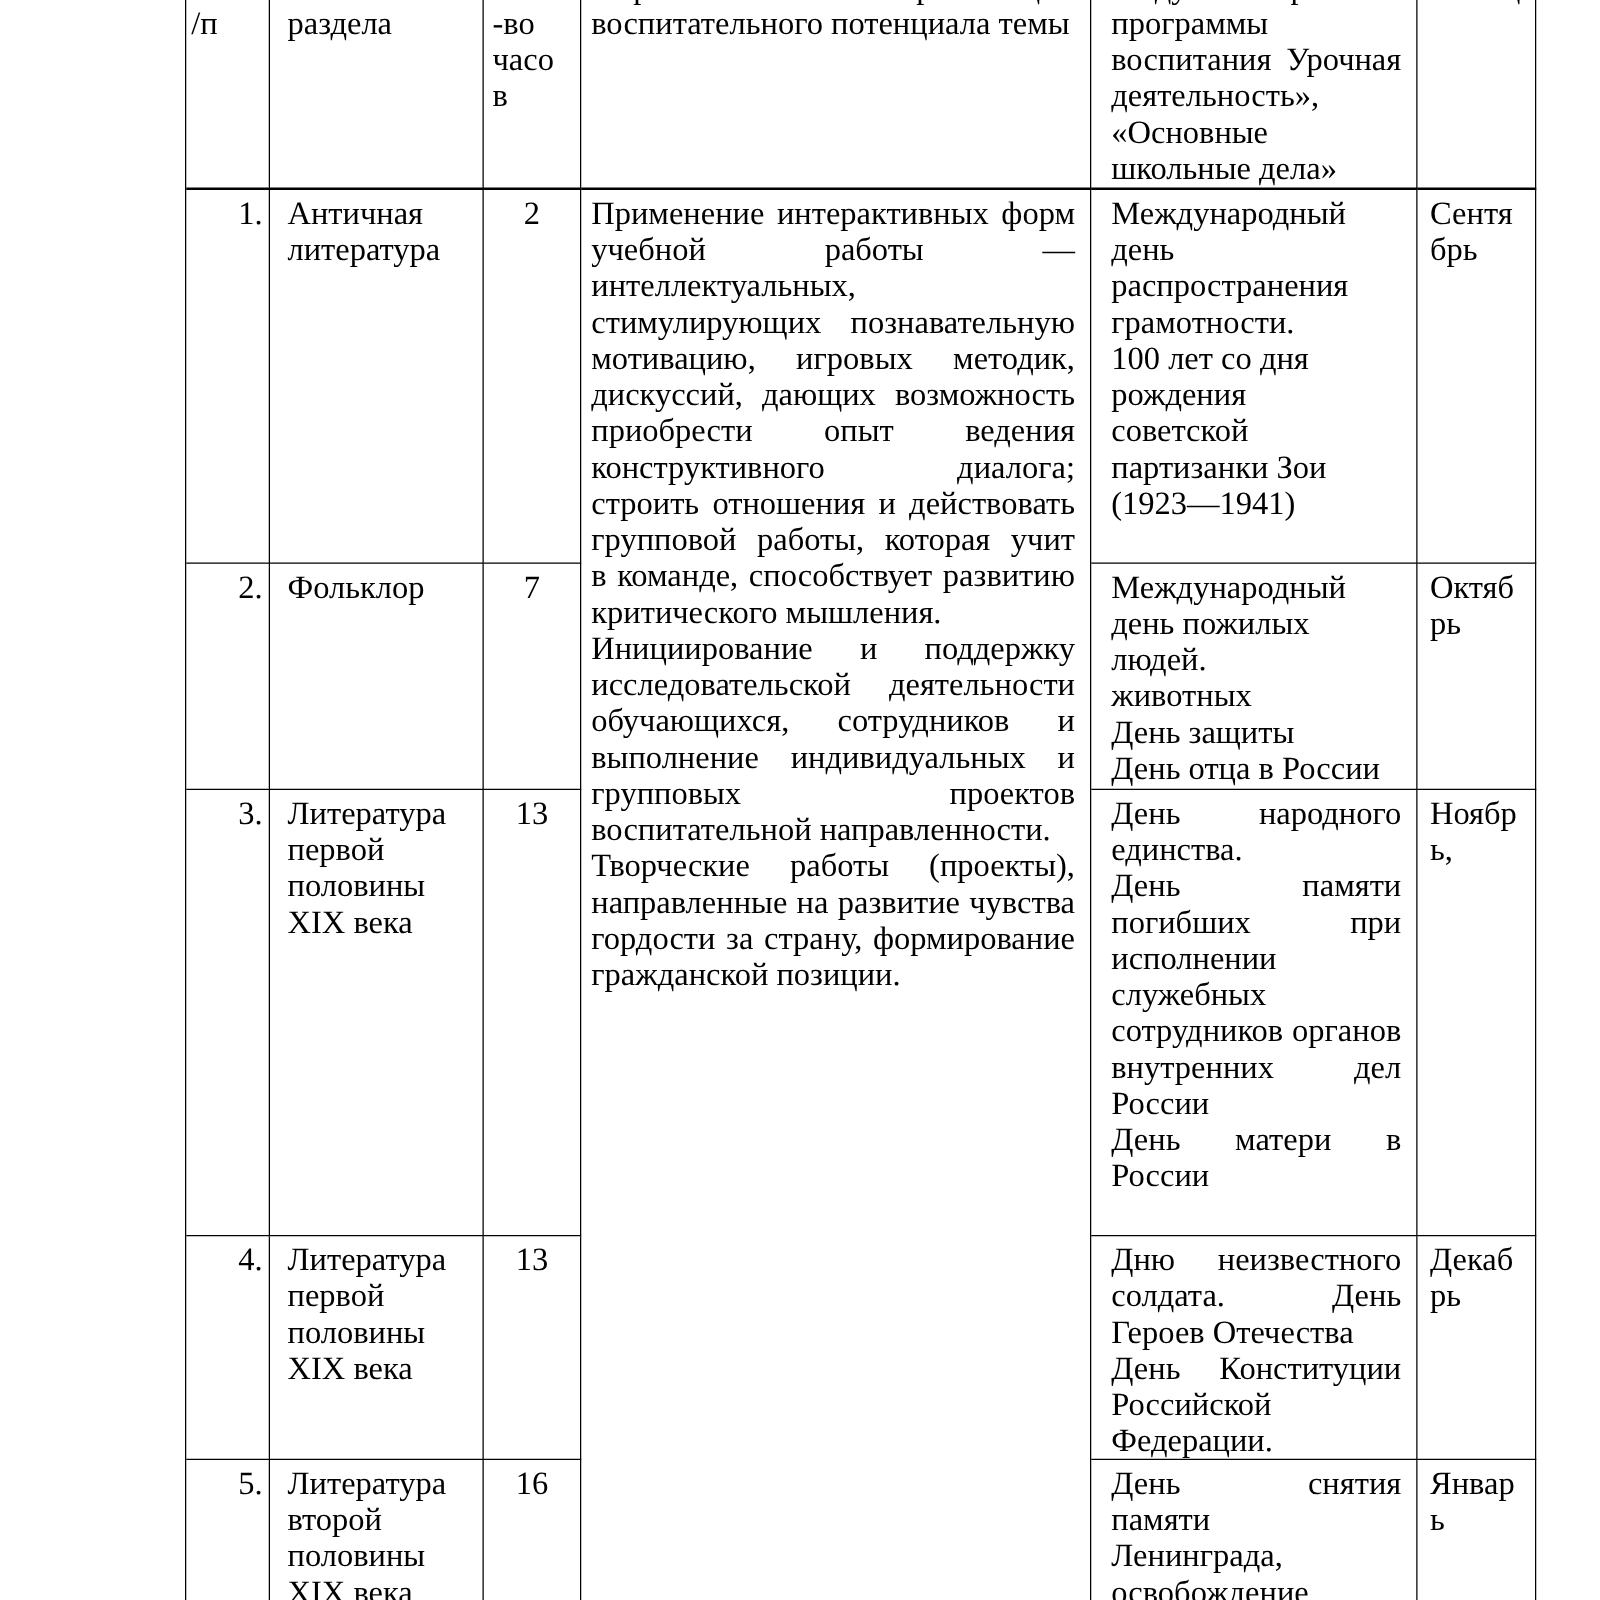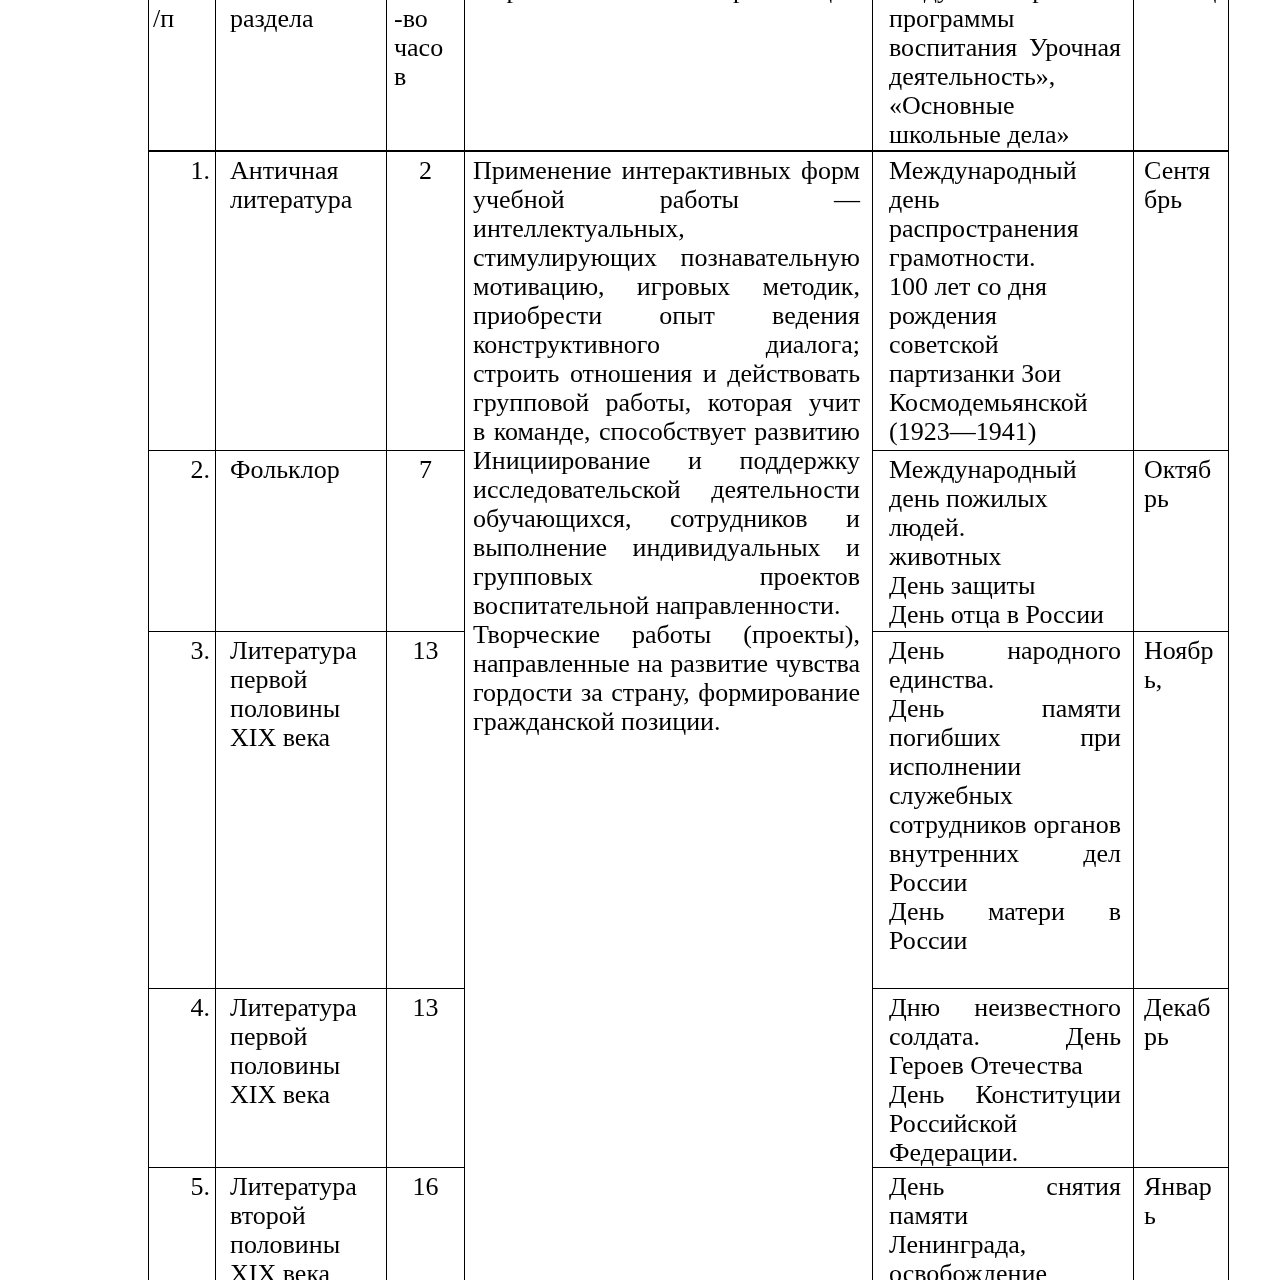--- a/index.html
+++ b/index.html
@@ -64,44 +64,47 @@
         <div class="ln">раздела</div>
       </div>
     <div class="c hd gc3 gr0 hd3">
         <div class="ln">Кол</div>
         <div class="ln">-во</div>
         <div class="ln">часо</div>
         <div class="ln">в</div>
       </div>
     <div class="c hd gc4 gr0 pot">
         <div class="ln j">Формы реализации</div>
+        <div class="ln">воспитательного потенциала темы</div>
       </div>
     <div class="c hd gc5 gr0 cal">
         <div class="ln j">Модуль рабочей</div>
         <div class="ln j">программы</div>
         <div class="ln j">воспитания Урочная</div>
         <div class="ln j">деятельность»,</div>
         <div class="ln j">«Основные</div>
         <div class="ln">школьные дела»</div>
       </div>
     <div class="c hd gc6 gr0 mon">
         <div class="ln">Месяц</div>
       </div>
 
     <div class="c pot merged">
         <div class="ln j">Применение интерактивных форм</div>
         <div class="ln j">учебной работы —</div>
         <div class="ln j">интеллектуальных,</div>
         <div class="ln j">стимулирующих познавательную</div>
         <div class="ln j">мотивацию, игровых методик,</div>
+        <div class="ln j">дискуссий, дающих возможность</div>
         <div class="ln j">приобрести опыт ведения</div>
         <div class="ln j">конструктивного диалога;</div>
         <div class="ln j">строить отношения и действовать</div>
         <div class="ln j">групповой работы, которая учит</div>
         <div class="ln j">в команде, способствует развитию</div>
+        <div class="ln">критического мышления.</div>
         <div class="ln j">Инициирование и поддержку</div>
         <div class="ln j">исследовательской деятельности</div>
         <div class="ln j">обучающихся, сотрудников и</div>
         <div class="ln j">выполнение индивидуальных и</div>
         <div class="ln j">групповых проектов</div>
         <div class="ln">воспитательной направленности.</div>
         <div class="ln j">Творческие работы (проекты),</div>
         <div class="ln j">направленные на развитие чувства</div>
         <div class="ln j">гордости за страну, формирование</div>
         <div class="ln">гражданской позиции.</div>
@@ -115,21 +118,20 @@
     <div class="c gc3 gr1 hrs">2</div>
     <div class="c gc5 gr1 cal">
         <div class="ln">Международный</div>
         <div class="ln">день</div>
         <div class="ln">распространения</div>
         <div class="ln">грамотности.</div>
         <div class="ln">100 лет со дня</div>
         <div class="ln">рождения</div>
         <div class="ln">советской</div>
         <div class="ln">партизанки Зои</div>
-        <div class="ln">Космодемьянской</div>
         <div class="ln">(1923—1941)</div>
       </div>
     <div class="c gc6 gr1 mon">
         <div class="ln">Сентя</div>
         <div class="ln">брь</div>
       </div>
 
     <div class="c gc1 gr2 num">2.</div>
     <div class="c gc2 gr2 sec">
         <div class="ln">Фольклор</div>

